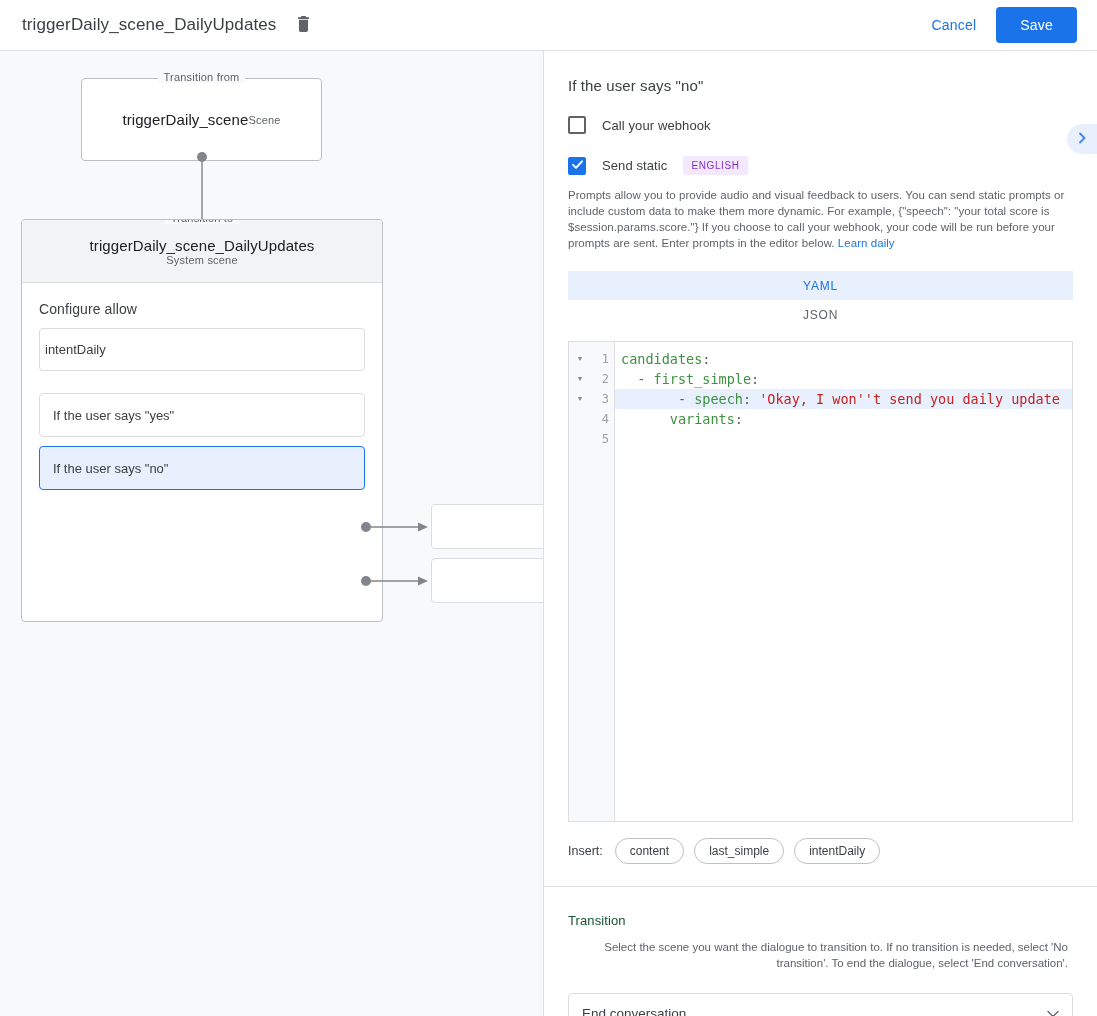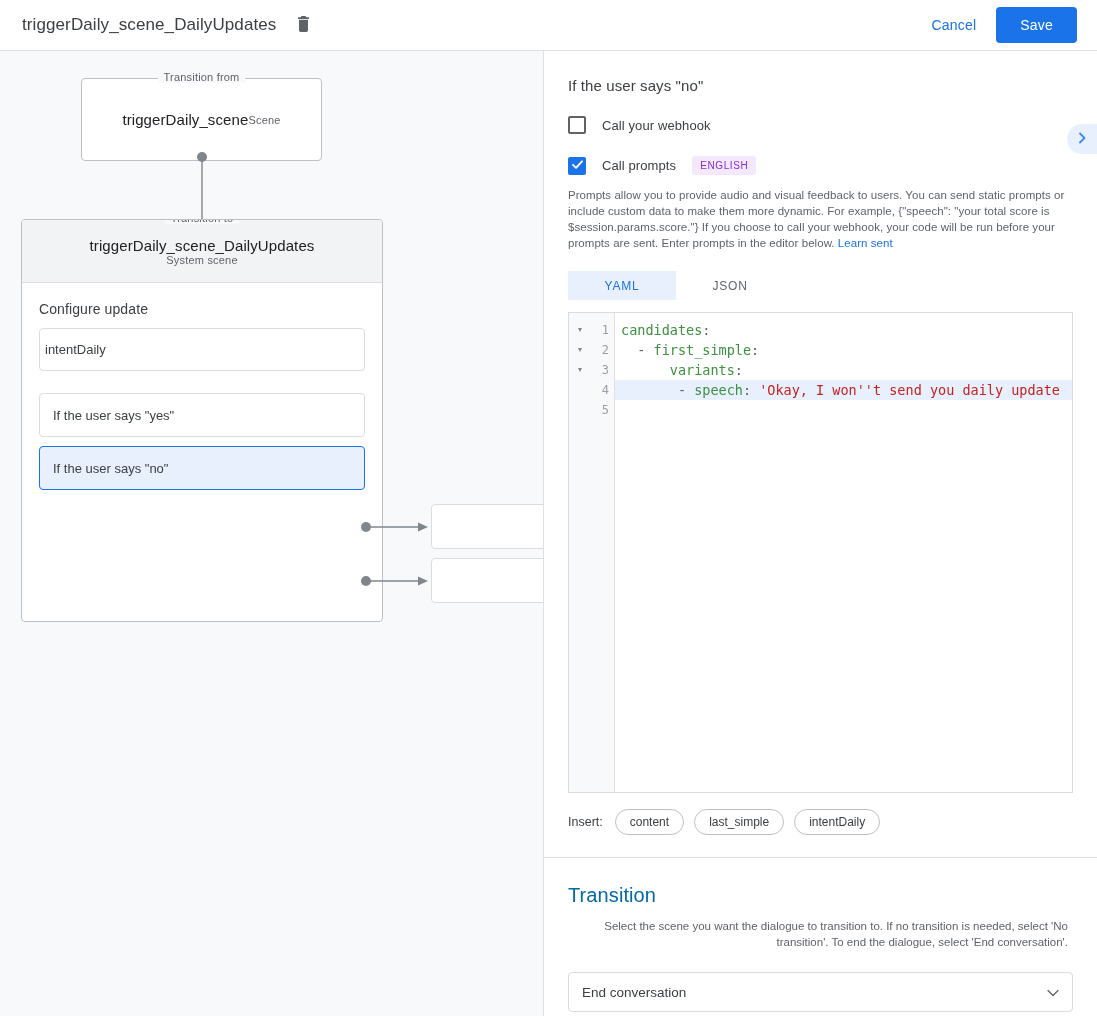--- a/index.html
+++ b/index.html
@@ -223,21 +223,21 @@
     margin-top: 12px;
     font-size: 11.5px;
     line-height: 16px;
     color: #5f6368;
     letter-spacing: .05px;
     max-width: 508px;
   }
   #learn-more { color: #1a73e8; text-decoration: none; cursor: pointer; }
 
   
-  #editor-tabs { display: flex; margin-top: 20px; }
+  #editor-tabs { display: flex; margin-top: 20px; flex-direction: column; }
   .tab {
     min-width: 108px;
     height: 29px;
     display: flex; align-items: center; justify-content: center;
     font-size: 12px;
     letter-spacing: .8px;
     color: #5f6368;
     cursor: pointer;
     border: 0; background: transparent;
     font-family: "Liberation Sans", sans-serif;
@@ -316,21 +316,21 @@
     font-size: 12px;
     color: #3c4043;
     margin-right: 10px;
     cursor: pointer;
     font-family: "Liberation Sans", sans-serif;
   }
 
   #panel-divider { height: 1px; background: #e0e0e0; width: 100%; }
 
   #transition-section { padding: 26px 24px 0 24px; }
-  #transition-title { font-size: 20px; color: #0369a1; letter-spacing: .1px; }
+  #transition-title { font-size: 13px; color: #14532d; letter-spacing: .1px; }
   #transition-desc {
     margin-top: 11px;
     font-size: 11.5px;
     line-height: 16px;
     color: #5f6368;
     max-width: 500px;
     text-align: right;
   }
   #transition-select {
     margin-top: 22px;
@@ -378,21 +378,21 @@
       </svg>
     </div>
 
     <div id="card-to" class="flow-card">
       <span class="flow-legend">Transition to</span>
       <div id="card-to-header">
         <div class="node-title">triggerDaily_scene_DailyUpdates</div>
         <div class="node-sub">System scene</div>
       </div>
       <div id="card-to-body">
-        <div class="section-label">Configure update</div>
+        <div class="section-label">Configure allow</div>
         <div class="text-field">
           <span>intentDaily</span>
         </div>
         <div class="cond-row">
           <div class="cond-box">
             <span>If the user says "yes"</span>
           </div>
         </div>
         <div class="cond-row">
           <div class="cond-box selected">
@@ -449,26 +449,26 @@
     </div>
 
     <div class="checkbox-row">
       <span class="cbx checked">
         <span>
           <svg width="13" height="13" viewBox="0 0 13 13" aria-hidden="true">
             <path d="M2 6.8 L5 9.8 L11 3.3" fill="none" stroke="#ffffff" stroke-width="1.9" stroke-linecap="round" stroke-linejoin="round"></path>
           </svg>
         </span>
       </span>
-      <span class="cbx-label">Call prompts</span>
+      <span class="cbx-label">Send static</span>
       <span id="lang-badge">ENGLISH</span>
     </div>
 
     <div id="prompt-desc">
-      <span>Prompts allow you to provide audio and visual feedback to users. You can send static prompts or include custom data to make them more dynamic. For example, {"speech": "your total score is $session.params.score."} If you choose to call your webhook, your code will be run before your prompts are sent. Enter prompts in the editor below. </span><a id="learn-more">Learn sent</a>
+      <span>Prompts allow you to provide audio and visual feedback to users. You can send static prompts or include custom data to make them more dynamic. For example, {"speech": "your total score is $session.params.score."} If you choose to call your webhook, your code will be run before your prompts are sent. Enter prompts in the editor below. </span><a id="learn-more">Learn daily</a>
     </div>
 
     <div id="editor-tabs">
       <button class="tab active">YAML</button>
       <button class="tab">JSON</button>
     </div>
 
     <div id="code-editor">
       <div id="fold-gutter">
           <div class="fold-cell">▾</div>
@@ -480,22 +480,22 @@
       <div id="line-gutter">
           <div class="gutter-cell" style="padding-right: 5px;">1</div>
           <div class="gutter-cell" style="padding-right: 5px;">2</div>
           <div class="gutter-cell" style="padding-right: 5px;">3</div>
           <div class="gutter-cell" style="padding-right: 5px;">4</div>
           <div class="gutter-cell" style="padding-right: 5px;">5</div>
         </div>
       <div id="code-area">
           <div class="code-line"><span class="tok-key">candidates</span><span class="tok-punct">:</span></div>
           <div class="code-line"><span class="tok-dash">  - </span><span class="tok-key">first_simple</span><span class="tok-punct">:</span></div>
+          <div class="code-line hl"><span class="tok-dash">       - </span><span class="tok-key">speech</span><span class="tok-punct">: </span><span class="tok-str">'Okay, I won''t send you daily update</span></div>
           <div class="code-line"><span class="tok-dash">      </span><span class="tok-key">variants</span><span class="tok-punct">:</span></div>
-          <div class="code-line hl"><span class="tok-dash">       - </span><span class="tok-key">speech</span><span class="tok-punct">: </span><span class="tok-str">'Okay, I won''t send you daily update</span></div>
           <div class="code-line">&nbsp;</div>
         </div>
     </div>
 
     <div id="insert-row">
       <span id="insert-label">Insert:</span>
       <button class="chip">content</button>
       <button class="chip">last_simple</button>
       <button class="chip">intentDaily</button>
     </div>

